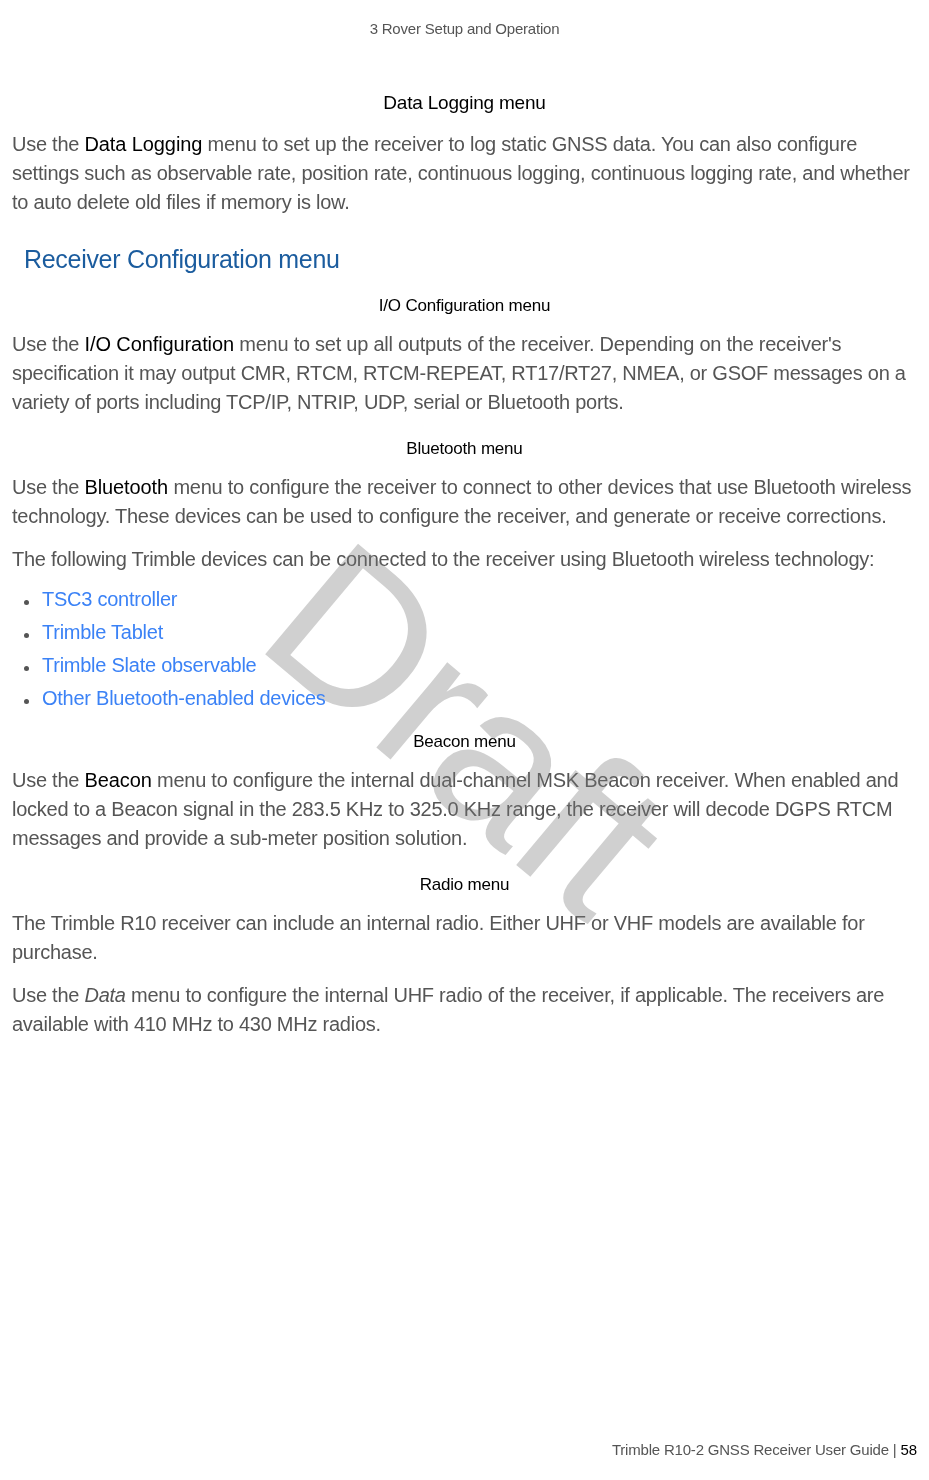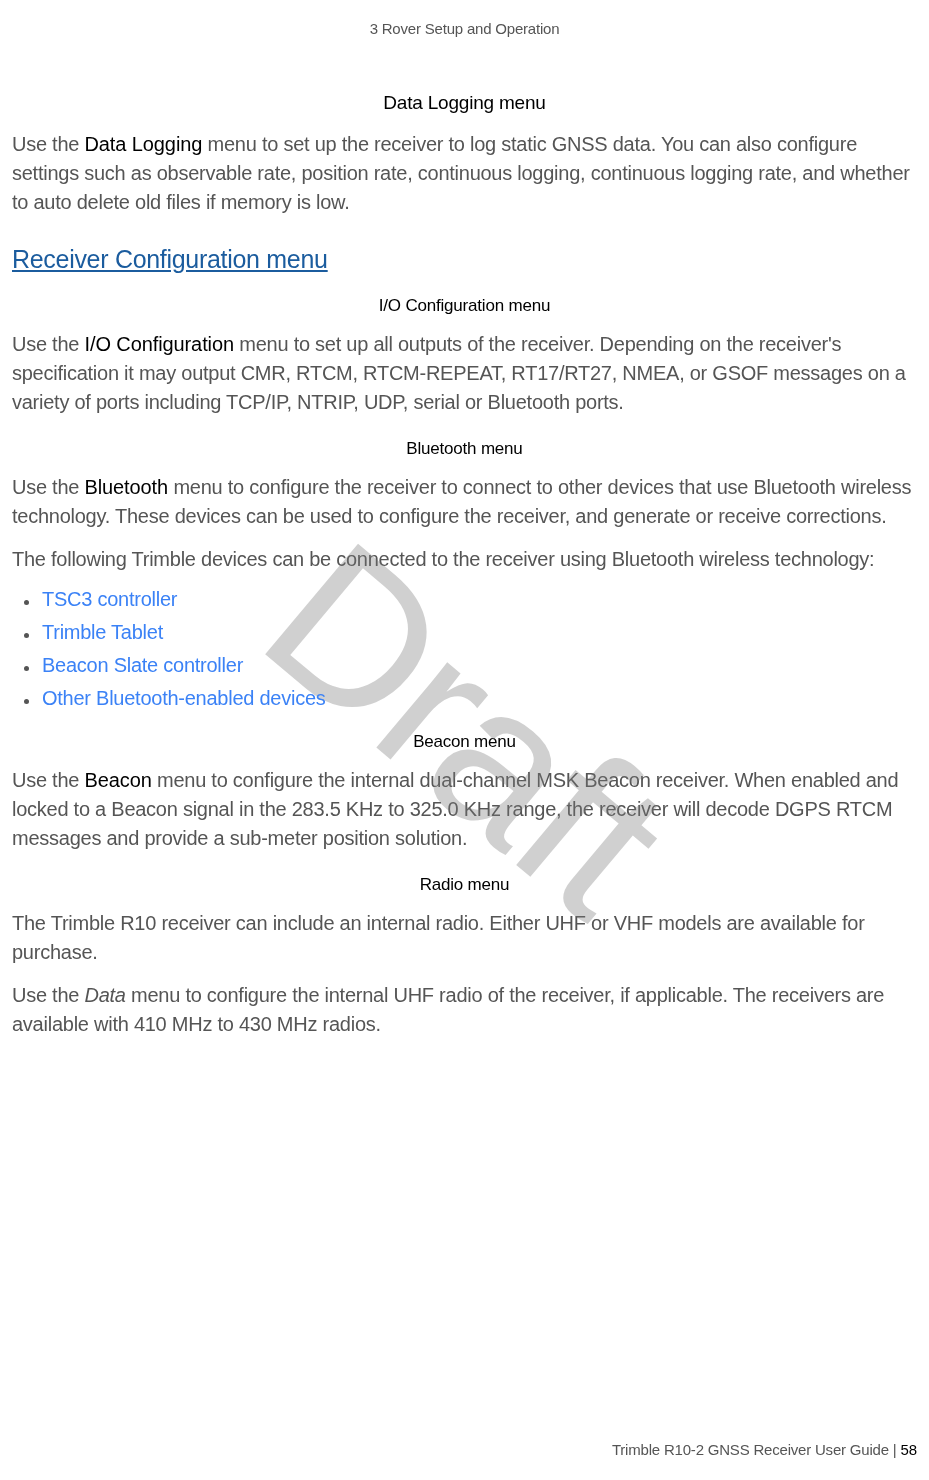--- a/index.html
+++ b/index.html
@@ -28,23 +28,22 @@
   }
   .sect-heading-black {
     color: #000000;
     font-weight: 500;
     letter-spacing: -0.2px;
     text-align: center;
   }
   .h-large {
     font-size: 25px;
     color: #1b5c9e;
-    margin: 28px 0 20px 0;
+    margin: 28px 0 20px 12px;
     letter-spacing: -0.3px;
-    text-decoration: underline;
   }
   .h-med {
     font-size: 19px;
     margin: 24px 0 16px 0;
   }
   .h-small {
     font-size: 17px;
     margin: 22px 0 14px 0;
   }
   .para {
@@ -127,21 +126,21 @@
   </p>
 
   <div class="sect-heading-black h-small">Bluetooth menu</div>
   <p class="para">
     <span>Use the </span><span class="bold-run">Bluetooth</span><span> menu to configure the receiver to connect to other devices that use Bluetooth wireless technology. These devices can be used to configure the receiver, and generate or receive corrections.</span>
   </p>
   <p class="para">The following Trimble devices can be connected to the receiver using Bluetooth wireless technology:</p>
   <ul class="bullets">
     <li>TSC3 controller</li>
     <li>Trimble Tablet</li>
-    <li>Beacon Slate controller</li>
+    <li>Trimble Slate observable</li>
     <li>Other Bluetooth-enabled devices</li>
   </ul>
 
   <div class="sect-heading-black h-small">Beacon menu</div>
   <p class="para">
     <span>Use the </span><span class="bold-run">Beacon</span><span> menu to configure the internal dual-channel MSK Beacon receiver. When enabled and locked to a Beacon signal in the 283.5 KHz to 325.0 KHz range, the receiver will decode DGPS RTCM messages and provide a sub-meter position solution.</span>
   </p>
 
   <div class="sect-heading-black h-small">Radio menu</div>
   <p class="para">The Trimble R10 receiver can include an internal radio. Either UHF or VHF models are available for purchase.</p>

